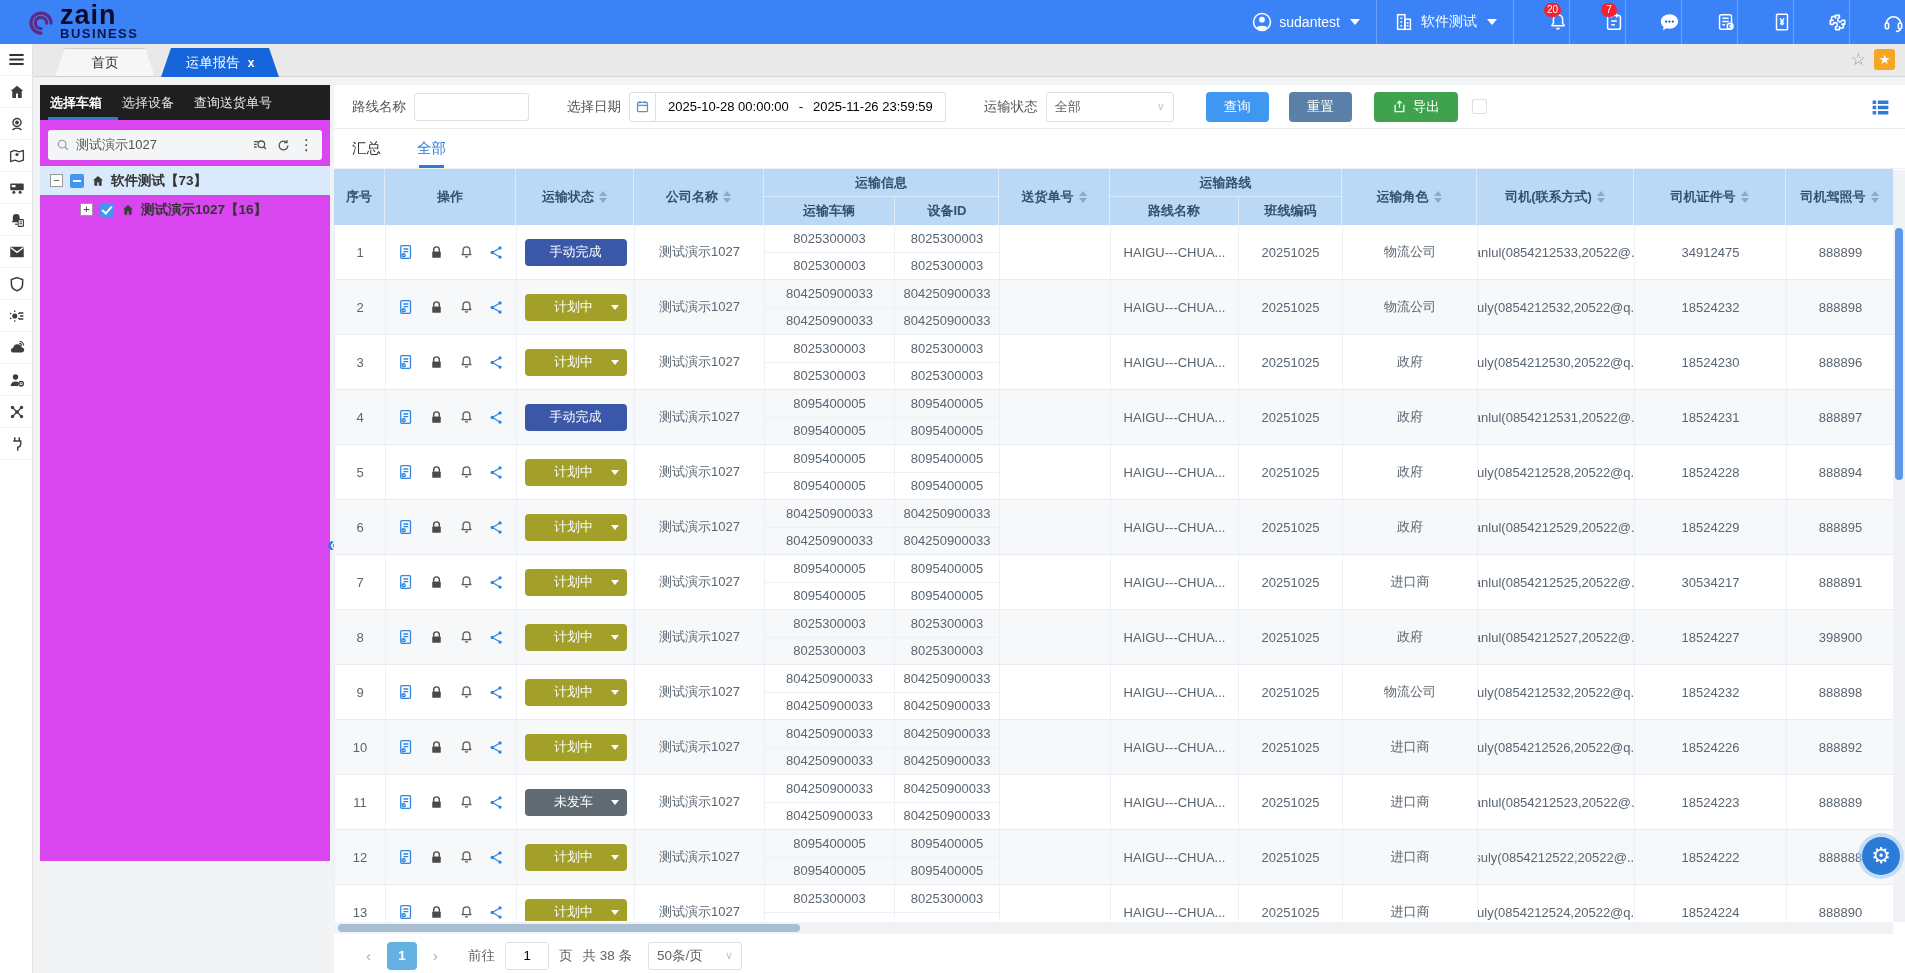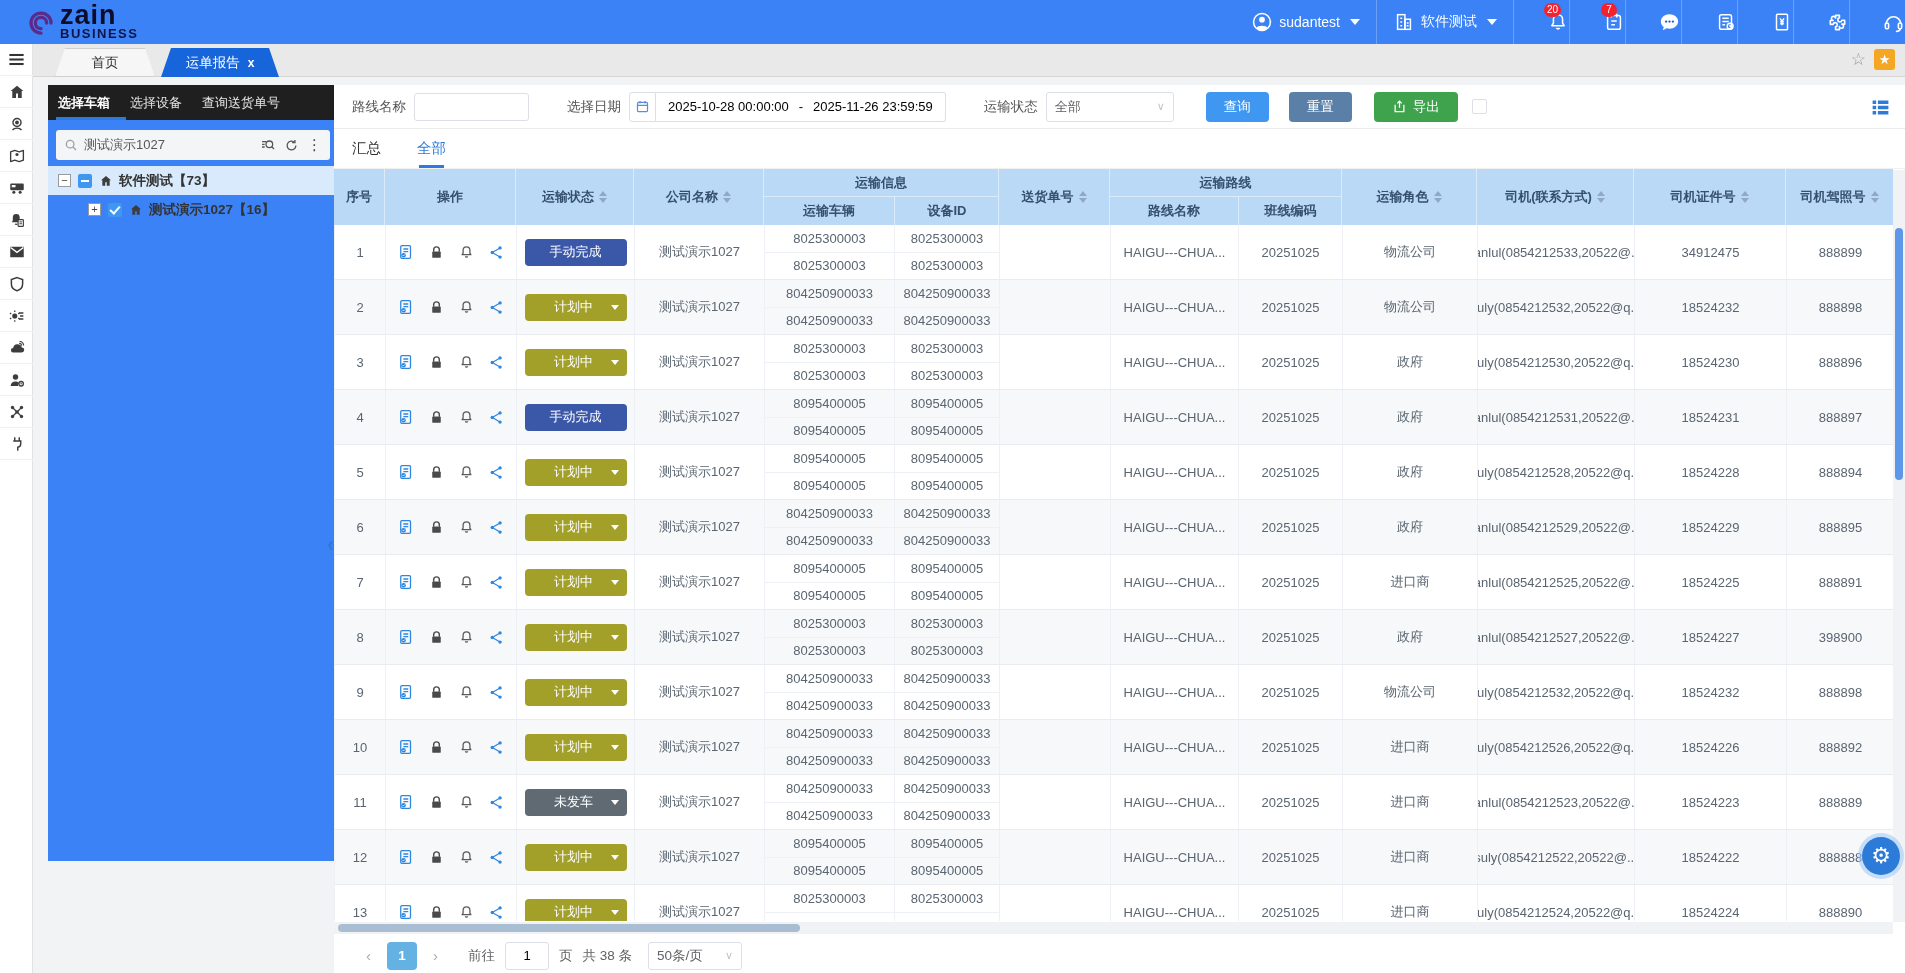--- a/index.html
+++ b/index.html
@@ -34,21 +34,21 @@
   .star-gray { color:#9a9a9a; font-size:17px; cursor:pointer; }
   .star-box { width:21px; height:21px; background:#F5A623; border-radius:3px; color:#fff; font-size:13px;
     display:flex; align-items:center; justify-content:center; cursor:pointer; }
 
   
   #rail { position:absolute; left:0; top:44px; width:33px; height:929px; background:#fff; border-right:1px solid #E2E2E2; }
   .rail-item { width:33px; height:32px; display:flex; align-items:center; justify-content:center; color:#3d3d3d;
     cursor:pointer; border-bottom:1px solid #F1F1F1; }
 
   
-  #treepanel { position:absolute; left:48px; top:85px; width:290px; height:776px; background:#3b82f6; }
+  #treepanel { position:absolute; left:40px; top:85px; width:290px; height:776px; background:#d946ef; }
   #tree-tabs { height:35px; background:#1F1F1F; display:flex; align-items:center; position:relative; }
   .tree-tab { color:#E4E4E4; font-size:13px; padding:0 10px; cursor:pointer; height:35px; display:flex; align-items:center; }
   .tree-tab.active { color:#fff; font-weight:bold; }
   #tree-tab-underline { position:absolute; left:8px; bottom:0; width:70px; height:3px; background:#2D7BD9; }
   #tree-search { margin:10px 8px 6px 8px; height:30px; background:#F4F5F6; border-radius:3px; display:flex; align-items:center; padding:0 8px; }
   #tree-search .q { color:#9aa0a6; margin-right:6px; }
   #tree-search input { flex:1; border:none; background:transparent; outline:none; font-size:13px; color:#555;
     font-family:"Liberation Sans","DejaVu Sans",sans-serif; }
   .ts-icons { display:flex; align-items:center; gap:8px; color:#555; }
   .ts-icons .kebab { font-size:15px; color:#444; cursor:pointer; }
@@ -869,21 +869,21 @@
           </div>
           <div class="td c-device split">
             <div class="half">8095400005</div>
             <div class="half">8095400005</div>
           </div>
           <div class="td c-delivery"></div>
           <div class="td c-route">HAIGU---CHUA...</div>
           <div class="td c-code">20251025</div>
           <div class="td c-role">进口商</div>
           <div class="td c-driver">fanlul(0854212525,20522@...</div>
-          <div class="td c-idno">18524225</div>
+          <div class="td c-idno">30534217</div>
           <div class="td c-license" style="border-right: none;">888891</div>
         </div>
         <div class="trow striped">
           <div class="td c-seq">8</div>
           <div class="td c-op ops">
             <span>
               <svg width="18" height="18" viewBox="0 0 24 24" fill="none" stroke="#2E86E0" stroke-width="1.7">
                 <rect x="5" y="3.5" width="13" height="17" rx="1.5"></rect>
                 <path d="M8.5 8h6.5M8.5 11.5h6.5"></path>
                 <circle cx="8.8" cy="16.3" r="3" fill="#2E86E0" stroke="none"></circle>

